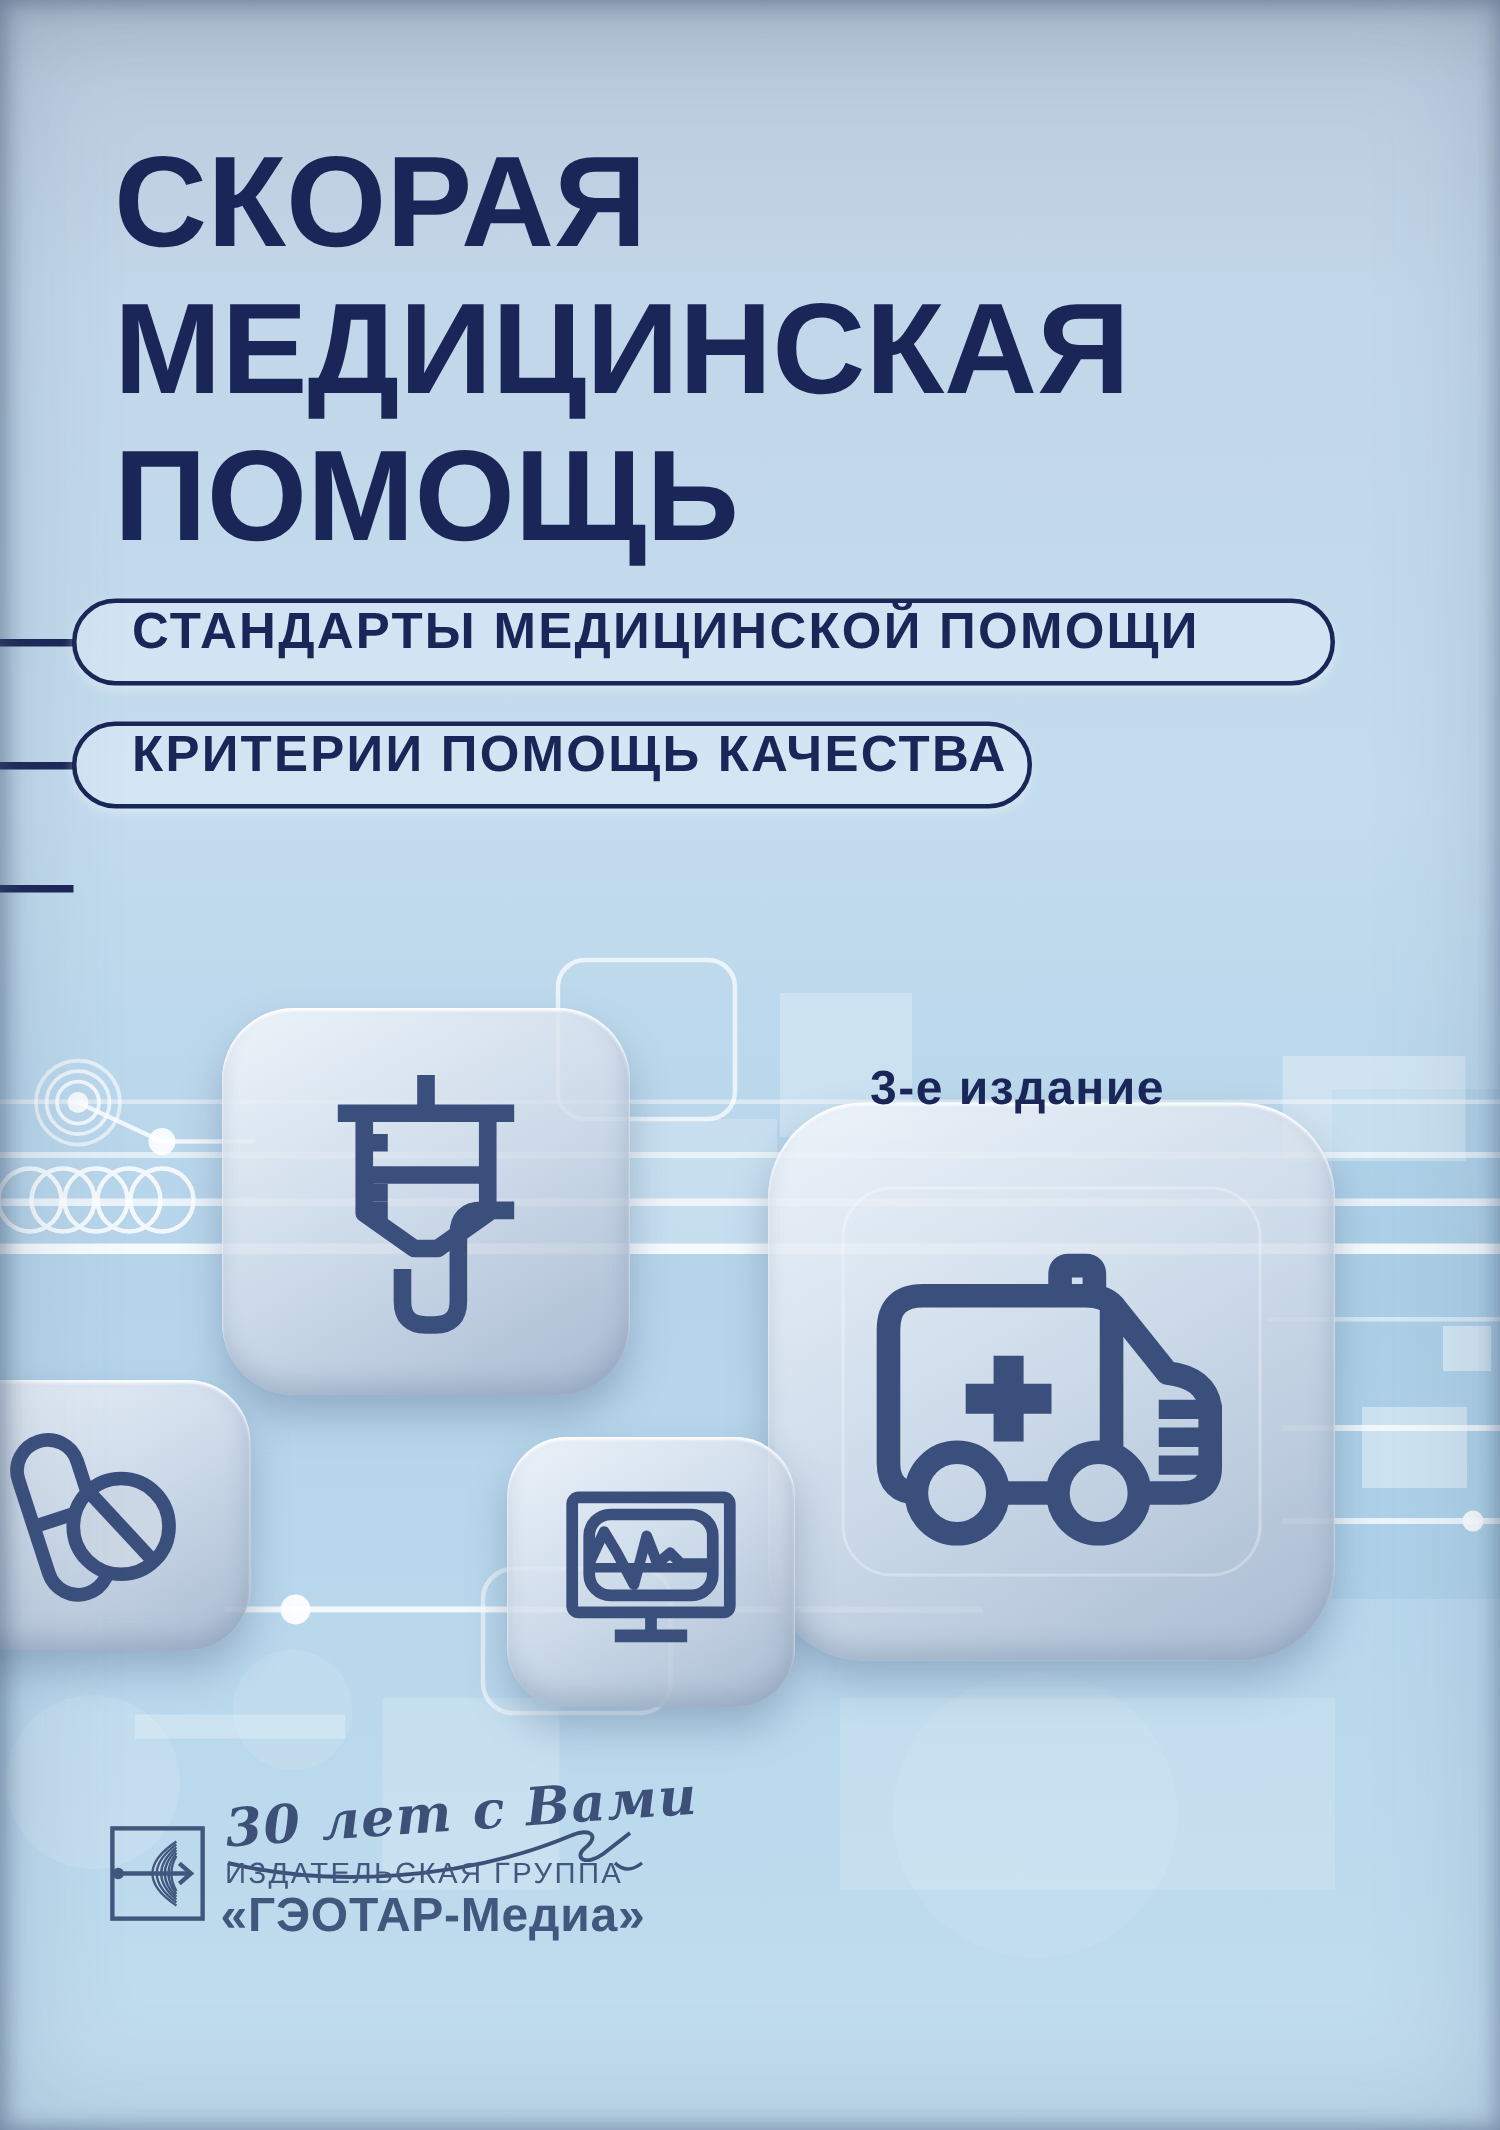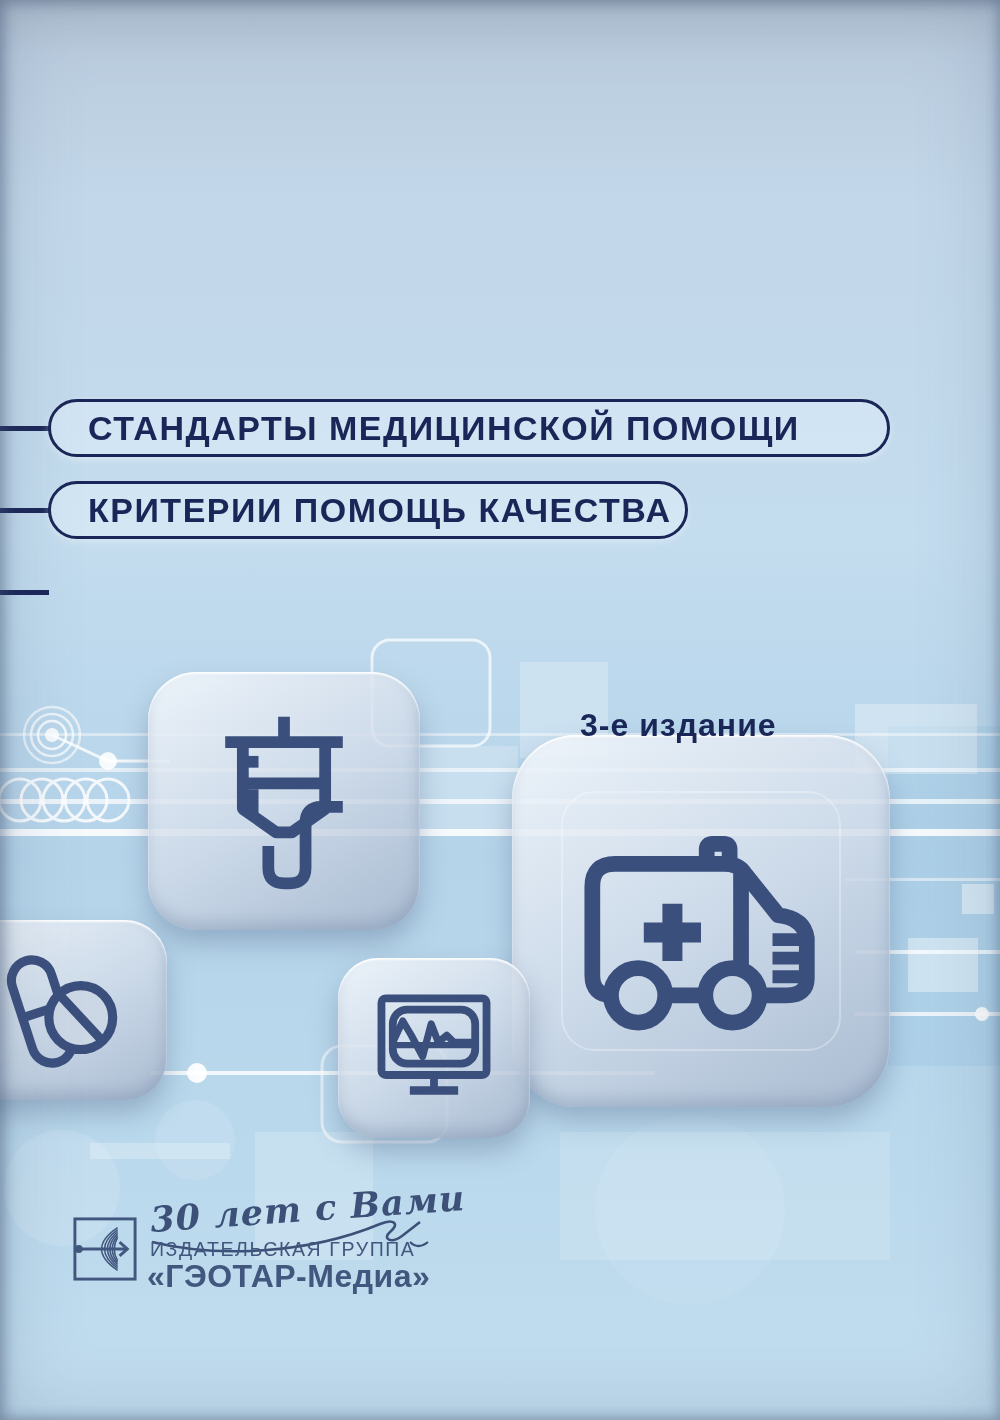--- a/index.html
+++ b/index.html
@@ -11,21 +11,21 @@
   .abs{position:absolute;}
   
   #deco{position:absolute;left:0;top:0;z-index:1;}
   
   .title{left:76px;top:86px;z-index:3;color:#1a2657;font-weight:bold;
          font-size:86px;line-height:98px;letter-spacing:0;}
   
   .banner{position:absolute;z-index:3;height:58px;box-sizing:border-box;
           border:3.5px solid #1a2657;border-radius:30px;
           background:rgba(231,244,252,0.42);
-          display:flex;align-items:center;padding-left:37px;
+          display:flex;padding-left:37px;
           color:#1a2657;font-weight:bold;font-size:34px;letter-spacing:1.5px;
           box-shadow:0 3px 8px rgba(255,255,255,0.35);}
   .b1{top:399px;left:48px;width:842px;}
   .b2{top:481px;left:48px;width:640px;}
   .b3{top:563px;left:48px;width:810px;}
   .connector{position:absolute;z-index:3;left:0;width:49px;height:4.5px;background:#1a2657;}
   .c1{top:426px;} .c2{top:508px;} .c3{top:590px;}
   
   .edition{left:580px;top:679px;z-index:3;color:#1a2657;font-weight:bold;
            font-size:32px;letter-spacing:1px;margin-top:28px;}
@@ -154,20 +154,25 @@
     <svg class="icon-svg" width="142" height="142" viewBox="0 0 100 100" stroke-width="5.5">
       <rect x="13" y="15" width="74" height="54" rx="3"></rect>
       <rect x="21" y="23" width="58" height="38" rx="10"></rect>
       <path d="M21 48 H79" stroke-width="4.5"></path>
       <path d="M21 46 L28 31 L34 41 L42 56 L48 33 L53 46 L59 41 L64 46 H79" stroke-width="5"></path>
       <path d="M50 69 V78"></path>
       <path d="M33 80 H67" stroke-width="6"></path>
     </svg>
   </div>
 
+  <div class="abs title">
+    <div>СКОРАЯ</div>
+    <div>МЕДИЦИНСКАЯ</div>
+    <div>ПОМОЩЬ</div>
+  </div>
 
   <div class="connector c1"></div>
   <div class="connector c2"></div>
   <div class="connector c3"></div>
 
   <div class="banner b1">
     <span>СТАНДАРТЫ МЕДИЦИНСКОЙ ПОМОЩИ</span>
   </div>
   <div class="banner b2">
     <span>КРИТЕРИИ ПОМОЩЬ КАЧЕСТВА</span>

